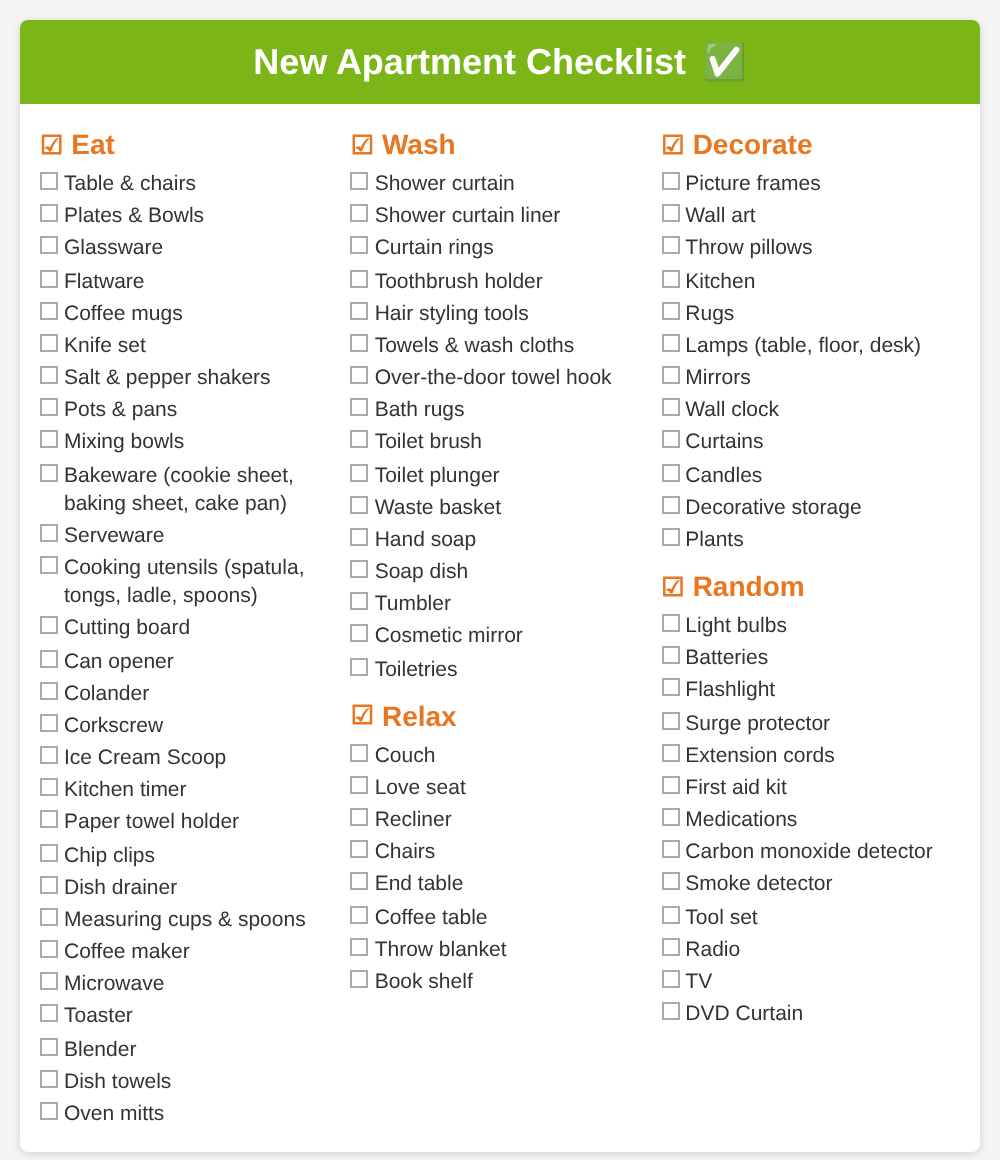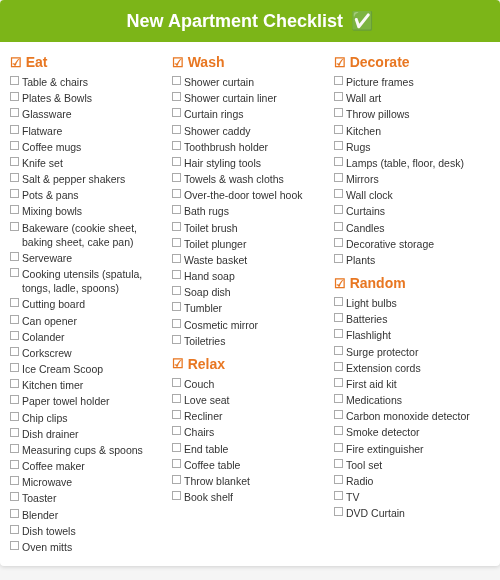--- a/index.html
+++ b/index.html
@@ -5,20 +5,21 @@
     * { margin: 0; padding: 0; box-sizing: border-box; }
     body {
       width: 500px;
       min-height: 580px;
       background: #f5f5f5;
       font-family: Arial, sans-serif;
       font-size: 11px;
     }
     .card {
       background: #fff;
+      margin: 10px;
       border-radius: 4px;
       overflow: hidden;
       box-shadow: 0 1px 4px rgba(0,0,0,0.15);
     }
     .header {
       background: #7cb518;
       color: #fff;
       text-align: center;
       padding: 10px 0;
       font-size: 18px;
@@ -219,24 +220,20 @@
           <div class="item">
             <span class="checkbox"></span>
             <span class="item-text">Shower curtain liner</span>
           </div>
           <div class="item">
             <span class="checkbox"></span>
             <span class="item-text">Curtain rings</span>
           </div>
           <div class="item">
             <span class="checkbox"></span>
-            <span class="item-text">Shower caddy</span>
-          </div>
-          <div class="item">
-            <span class="checkbox"></span>
             <span class="item-text">Toothbrush holder</span>
           </div>
           <div class="item">
             <span class="checkbox"></span>
             <span class="item-text">Hair styling tools</span>
           </div>
           <div class="item">
             <span class="checkbox"></span>
             <span class="item-text">Towels &amp; wash cloths</span>
           </div>
@@ -411,24 +408,20 @@
           <div class="item">
             <span class="checkbox"></span>
             <span class="item-text">Carbon monoxide detector</span>
           </div>
           <div class="item">
             <span class="checkbox"></span>
             <span class="item-text">Smoke detector</span>
           </div>
           <div class="item">
             <span class="checkbox"></span>
-            <span class="item-text">Fire extinguisher</span>
-          </div>
-          <div class="item">
-            <span class="checkbox"></span>
             <span class="item-text">Tool set</span>
           </div>
           <div class="item">
             <span class="checkbox"></span>
             <span class="item-text">Radio</span>
           </div>
           <div class="item">
             <span class="checkbox"></span>
             <span class="item-text">TV</span>
           </div>

